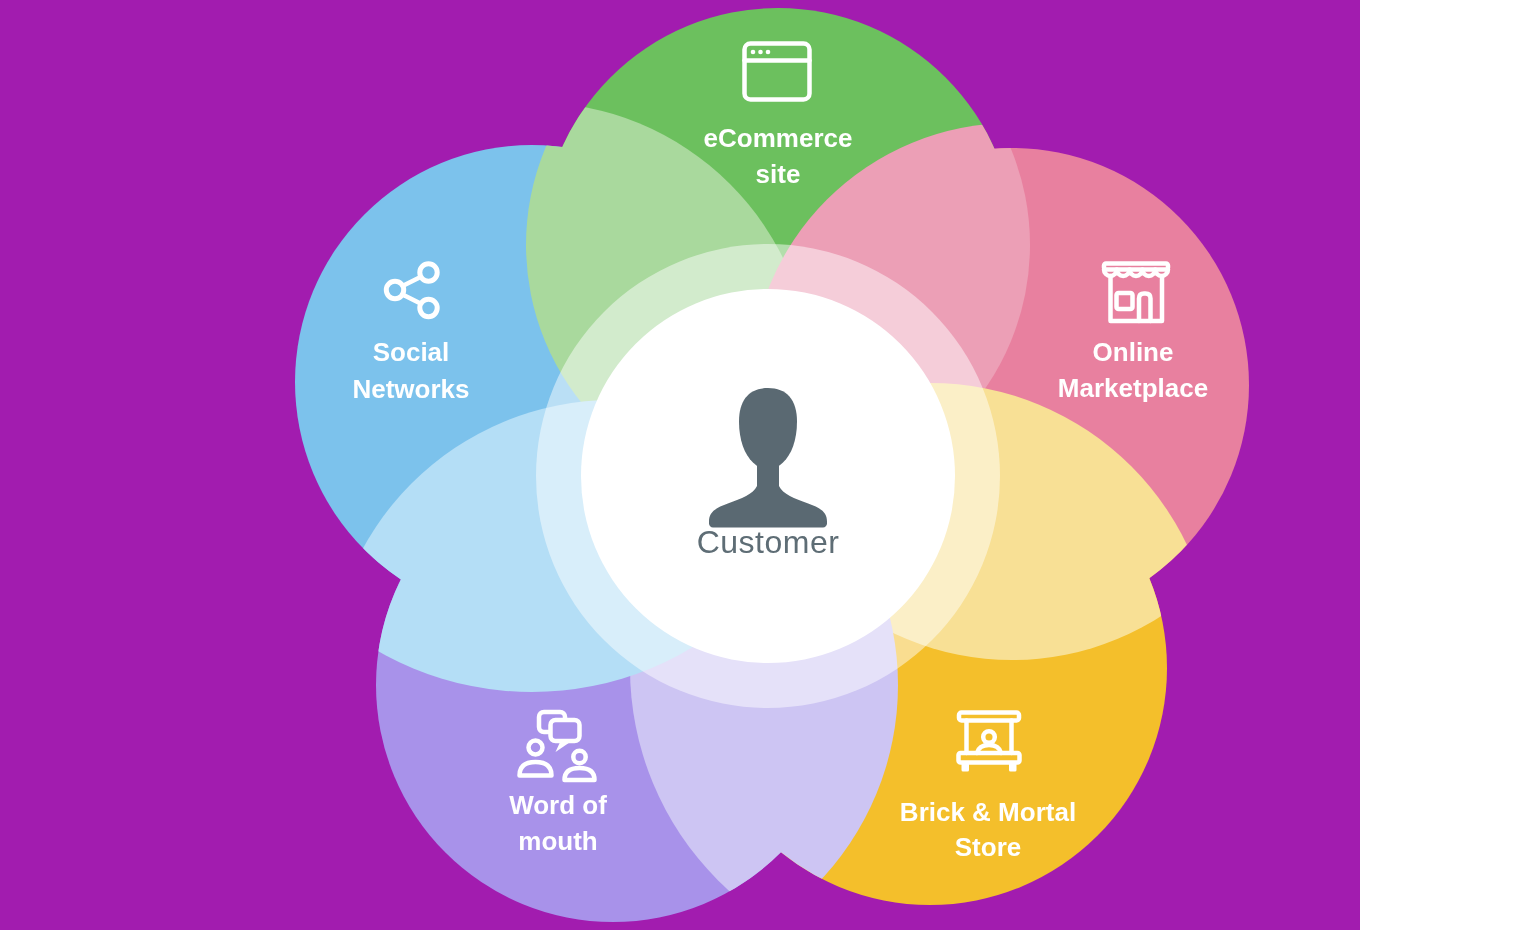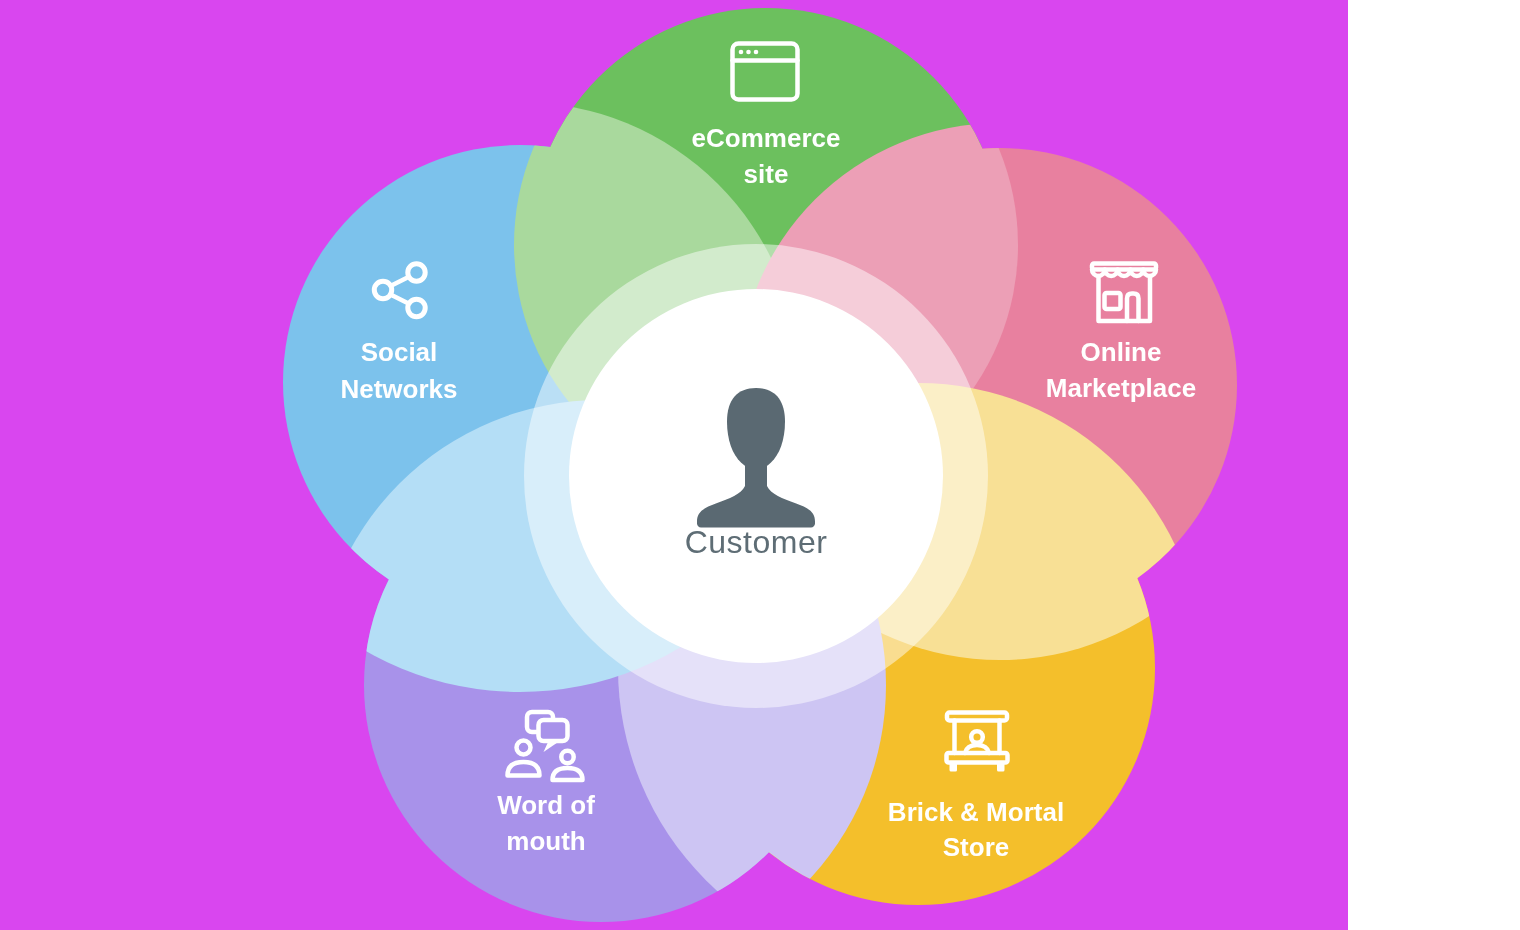--- a/index.html
+++ b/index.html
@@ -4,23 +4,24 @@
 <style>
   html, body {
     margin: 0;
     padding: 0;
     background: #ffffff;
   }
   .stage {
     position: relative;
     width: 1348px;
     height: 930px;
-    background: #d946ef;
+    background: #a21caf;
     overflow: hidden;
     font-family: "Liberation Sans", sans-serif;
+    padding-left: 12px;
   }
   svg { display: block; }
   .icon {
     stroke: #ffffff;
     stroke-width: 4.5;
     fill: none;
     stroke-linecap: round;
     stroke-linejoin: round;
   }
   .icon .fillw {

